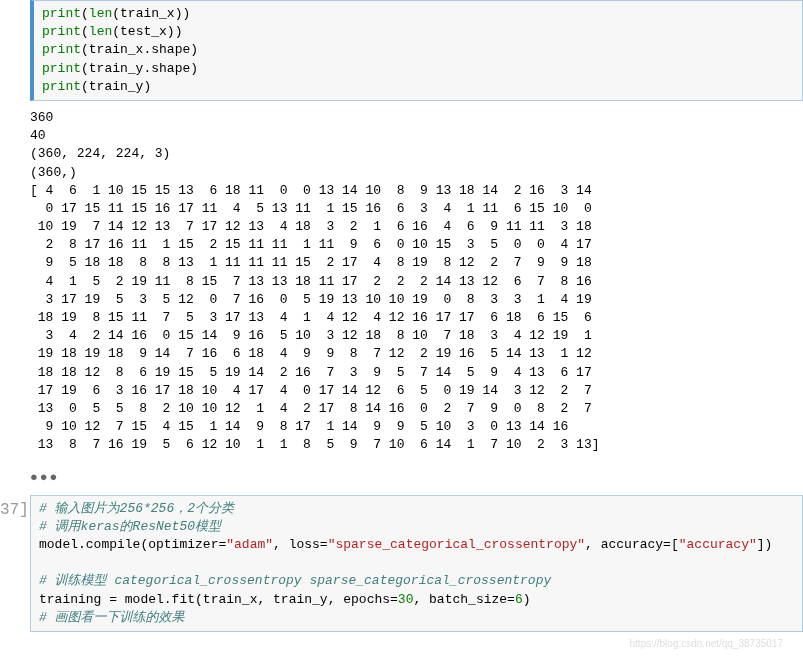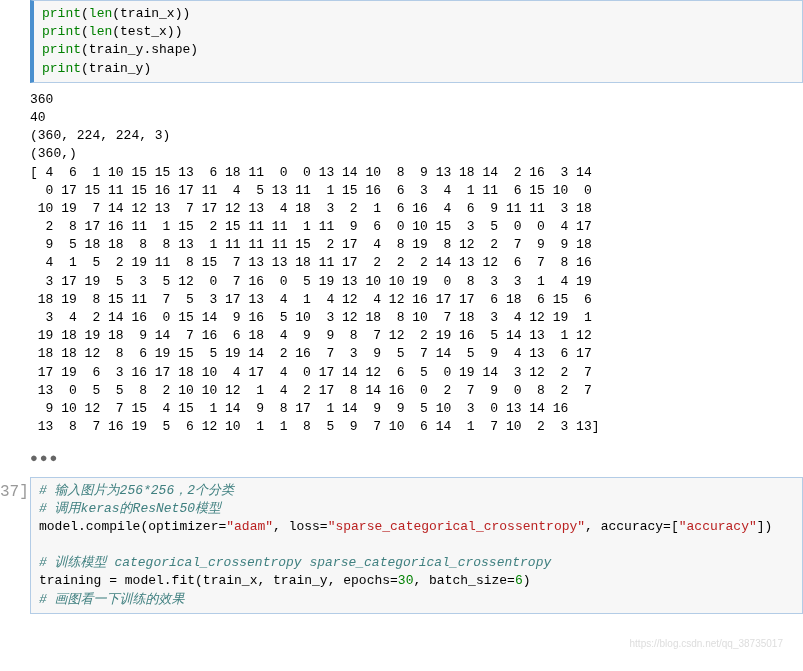--- a/index.html
+++ b/index.html
@@ -73,20 +73,21 @@
 </head>
 <body>
 
 <div class="container">
 
   <div class="cell">
     <div class="prompt"></div>
     <div class="cell-content code-cell running">
       <div class="code-line"><span class="builtin">print</span><span>(</span><span class="builtin">len</span><span>(train_x))</span></div>
       <div class="code-line"><span class="builtin">print</span><span>(</span><span class="builtin">len</span><span>(test_x))</span></div>
+      <div class="code-line"><span class="builtin">print</span><span>(train_x.shape)</span></div>
       <div class="code-line"><span class="builtin">print</span><span>(train_y.shape)</span></div>
       <div class="code-line"><span class="builtin">print</span><span>(train_y)</span></div>
     </div>
   </div>
 
   <div class="output-cell">360
 40
 (360, 224, 224, 3)
 (360,)
 [ 4  6  1 10 15 15 13  6 18 11  0  0 13 14 10  8  9 13 18 14  2 16  3 14

